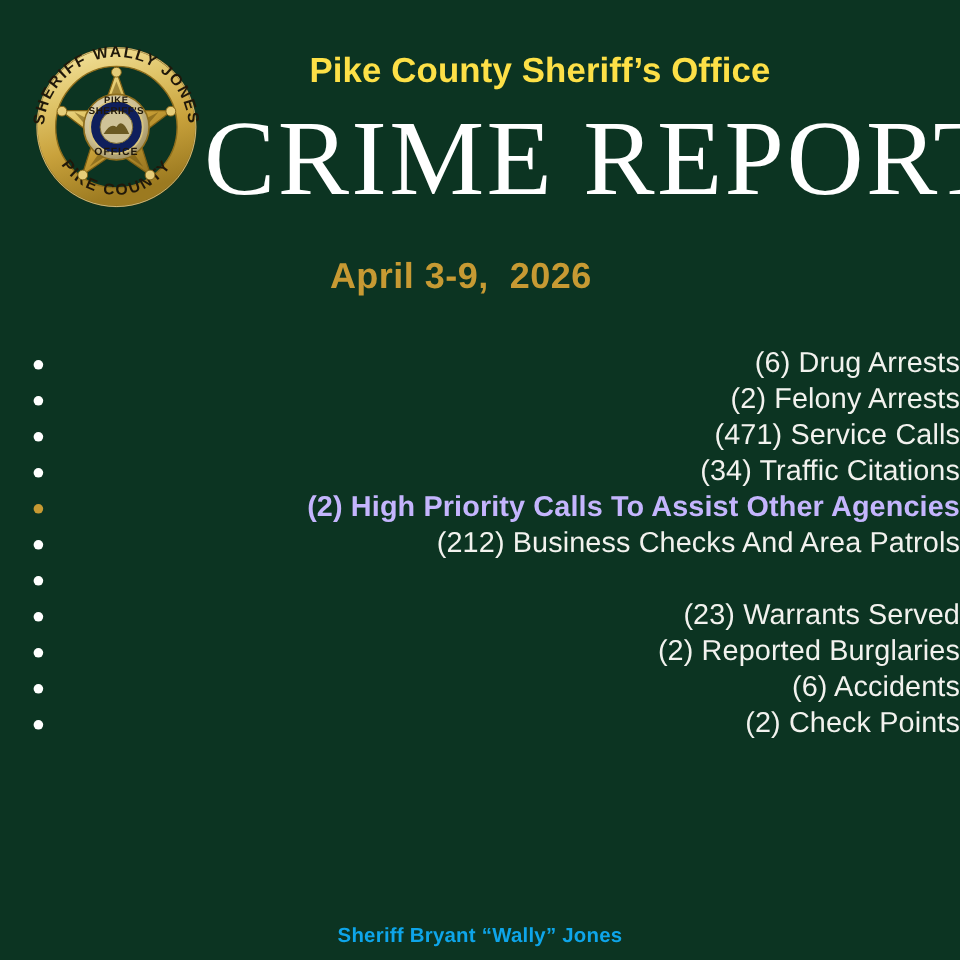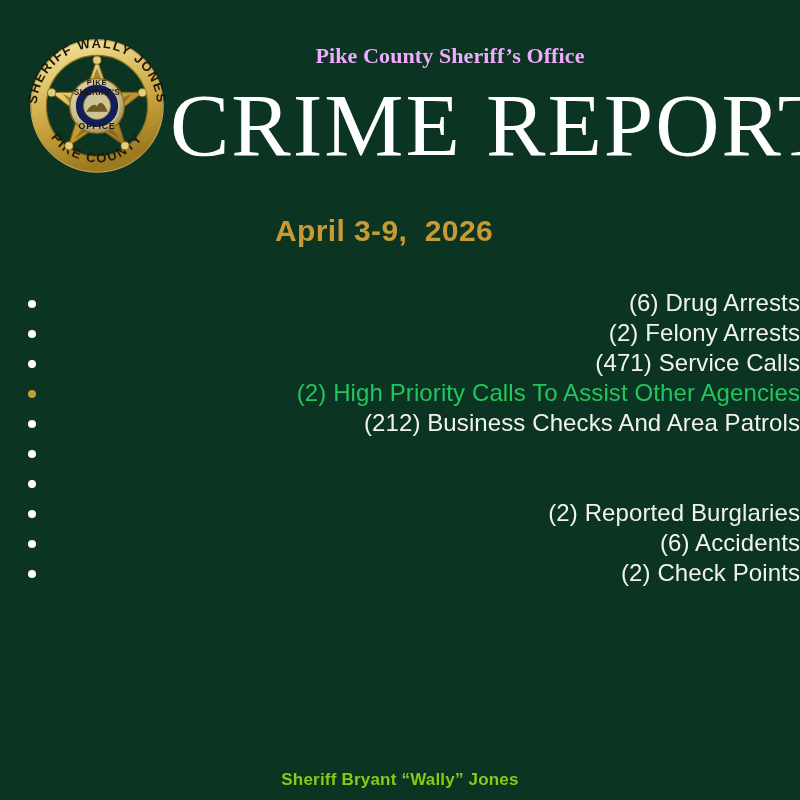--- a/index.html
+++ b/index.html
@@ -34,24 +34,24 @@
 
   
   .header-block {
     position: absolute;
     left: 170px;
     top: 44px;
     width: 560px;
     text-align: center;
   }
   .org-name {
-    font-family: Liberation Serif, serif;
-    font-size: 22px;
-    font-weight: bold;
-    color: #f0abfc;
+    font-family: Liberation Sans, sans-serif;
+    font-size: 29px;
+    font-weight: bold;
+    color: #fde047;
     letter-spacing: 0.1px;
     line-height: 1.1;
     margin: 0;
     white-space: nowrap;
   }
   .report-title {
     font-family: "Liberation Serif", serif;
     font-size: 89px;
     font-weight: normal;
     color: #ffffff;
@@ -105,35 +105,35 @@
   .stat-text {
     display: inline-block;
     font-family: "Liberation Sans", sans-serif;
     font-size: 24px;
     font-weight: normal;
     color: #f2f2ee;
     letter-spacing: 0.1px;
     white-space: nowrap;
   }
   .stat-row.highlight .stat-text {
-    color: #22c55e;
-    font-weight: normal;
+    color: #c4b5fd;
+    font-weight: bold;
   }
 
   
   .footer-name {
     position: absolute;
     left: 0;
     top: 770px;
     width: 800px;
     text-align: center;
     font-family: "Liberation Sans", sans-serif;
     font-size: 17px;
     font-weight: bold;
-    color: #84cc16;
+    color: #0ea5e9;
     letter-spacing: 0.2px;
     white-space: nowrap;
   }
 </style>
 </head>
 <body>
 
 <div class="poster">
 
   <div class="badge">
@@ -214,33 +214,38 @@
       <span class="stat-text">(6) Drug Arrests</span>
     </li>
     <li class="stat-row">
       <span class="stat-bullet"></span>
       <span class="stat-text">(2) Felony Arrests</span>
     </li>
     <li class="stat-row">
       <span class="stat-bullet"></span>
       <span class="stat-text">(471) Service Calls</span>
     </li>
+    <li class="stat-row">
+      <span class="stat-bullet"></span>
+      <span class="stat-text">(34) Traffic Citations</span>
+    </li>
     <li class="stat-row highlight">
       <span class="stat-bullet"></span>
       <span class="stat-text">(2) High Priority Calls To Assist Other Agencies</span>
     </li>
     <li class="stat-row">
       <span class="stat-bullet"></span>
       <span class="stat-text">(212) Business Checks And Area Patrols</span>
     </li>
     <li class="stat-row">
       <span class="stat-bullet"></span>
     </li>
     <li class="stat-row">
       <span class="stat-bullet"></span>
+      <span class="stat-text">(23) Warrants Served</span>
     </li>
     <li class="stat-row">
       <span class="stat-bullet"></span>
       <span class="stat-text">(2) Reported Burglaries</span>
     </li>
     <li class="stat-row">
       <span class="stat-bullet"></span>
       <span class="stat-text">(6) Accidents</span>
     </li>
     <li class="stat-row">

